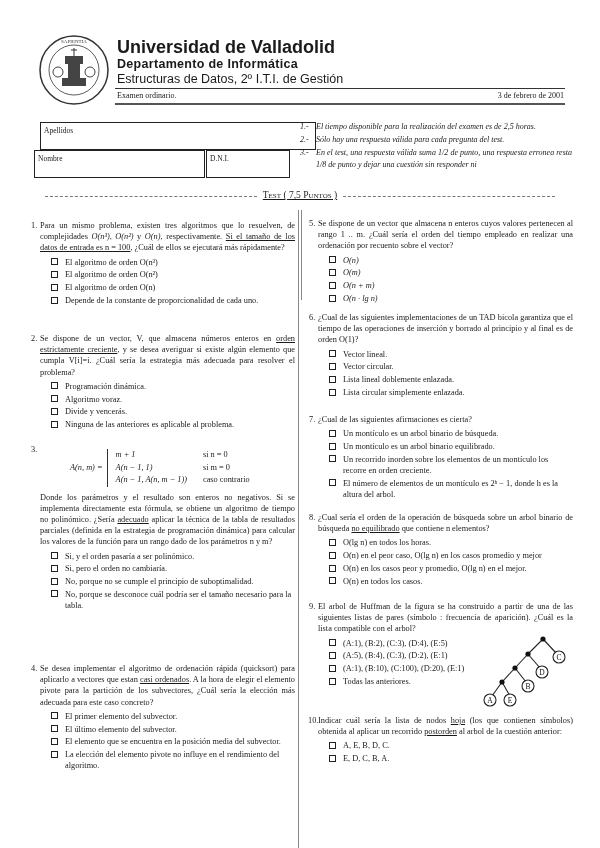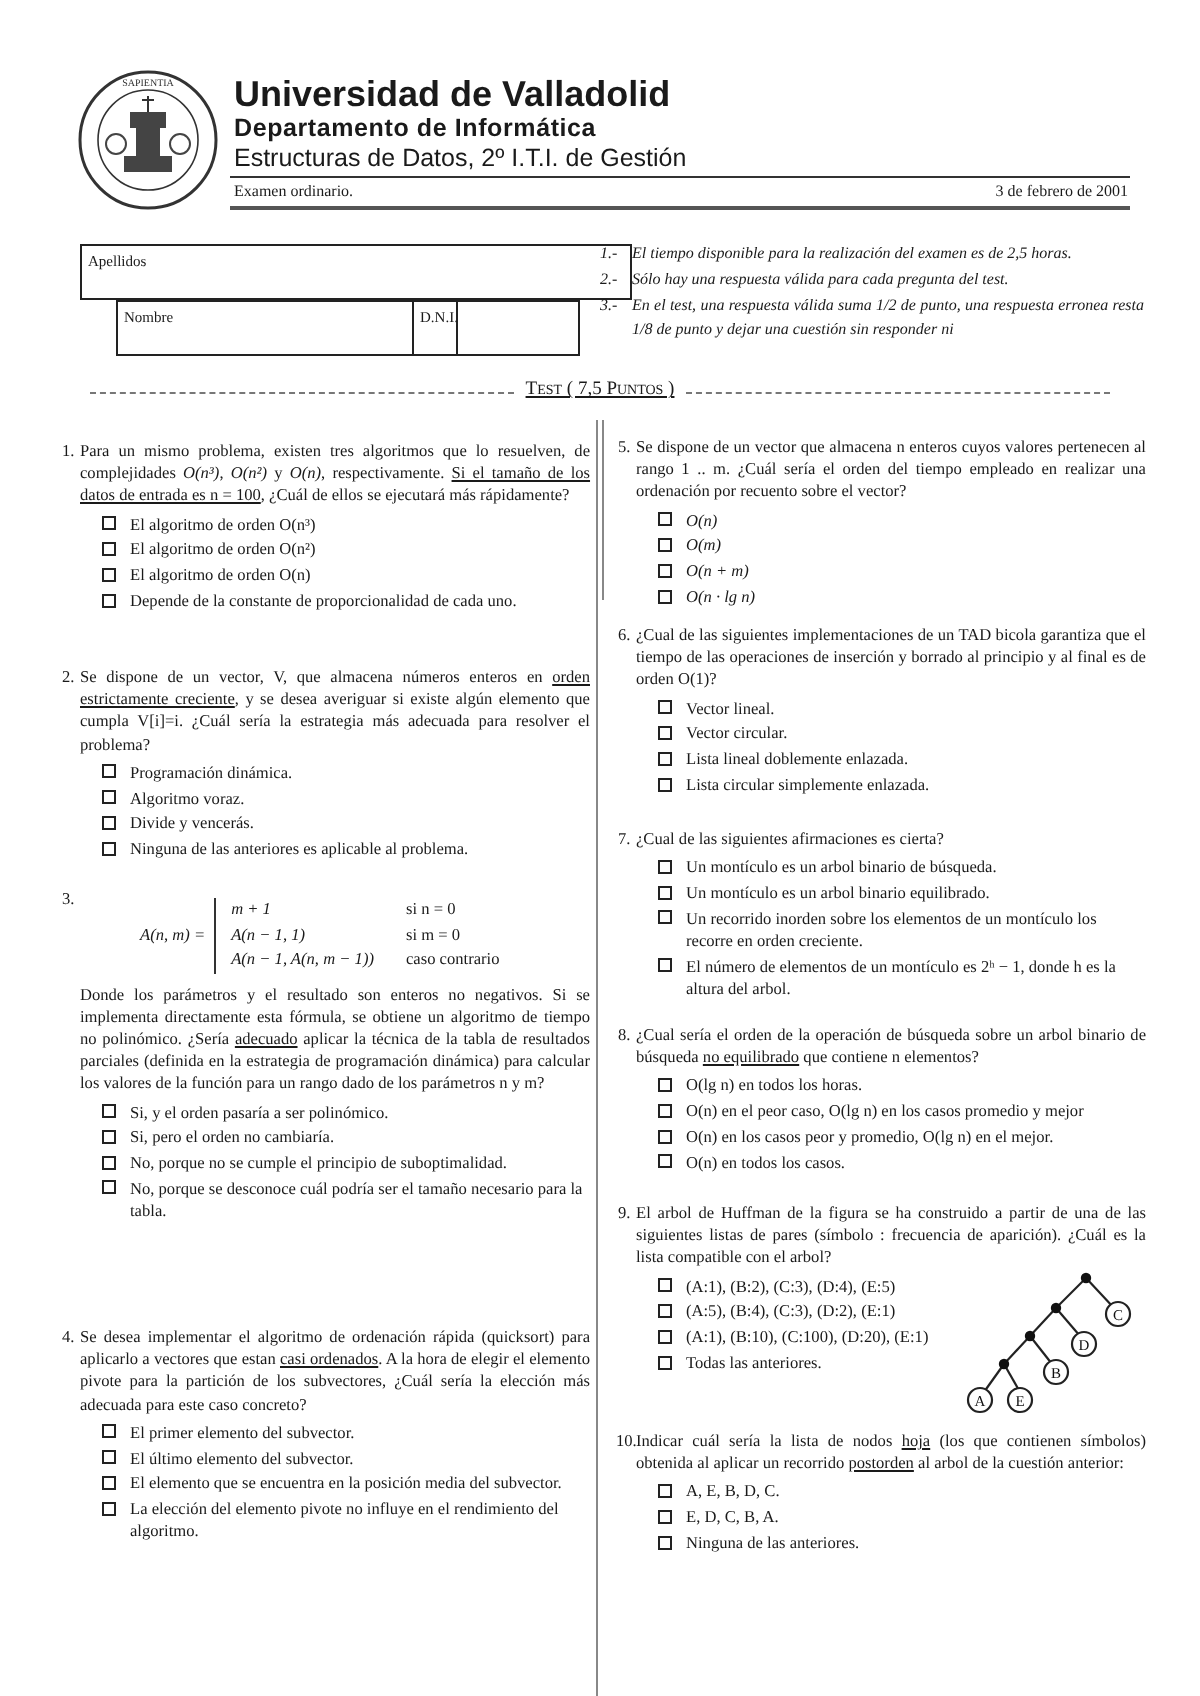--- a/index.html
+++ b/index.html
@@ -52,21 +52,21 @@
 <div class="abs h2 sans">Departamento de Informática</div>
 <div class="abs h3 sans">Estructuras de Datos, 2º I.T.I. de Gestión</div>
 <div class="abs rule1"></div>
 <div class="abs exam">Examen ordinario.</div>
 <div class="abs date">3 de febrero de 2001</div>
 <div class="abs rule2"></div>
 
 <div class="abs box" style="left:40px;top:122px;width:276px;height:28px;">
   <span>Apellidos</span>
 </div>
-<div class="abs box" style="left:34px;top:150px;width:171px;height:28px;margin-left:24px;">
+<div class="abs box" style="left:34px;top:150px;width:171px;height:28px;">
   <span>Nombre</span>
 </div>
 <div class="abs box" style="left:206px;top:150px;width:84px;height:28px;">
   <span>D.N.I.</span>
 </div>
 
 <div class="abs instr" style="top:121px;">
   <span class="n">1.-</span>
     <span class="t">El tiempo disponible para la realización del examen es de 2,5 horas.</span>
 </div>
@@ -240,15 +240,14 @@
     <text x="40" y="69">E</text>
   </g>
 </svg>
 
 <div class="q" style="left:318px;top:715px;">
   <span class="num" style="left:-10px;">10.</span>
   <span>Indicar cuál sería la lista de nodos </span><u>hoja</u><span> (los que contienen símbolos) obtenida al aplicar un recorrido </span><u>postorden</u><span> al arbol de la cuestión anterior:</span>
   <ul class="opts">
     <li><span class="cb"></span><span>A, E, B, D, C.</span></li>
     <li><span class="cb"></span><span>E, D, C, B, A.</span></li>
-    <li><span class="cb"></span><span>Ninguna de las anteriores.</span></li>
   </ul>
 </div>
 
 </body></html>

